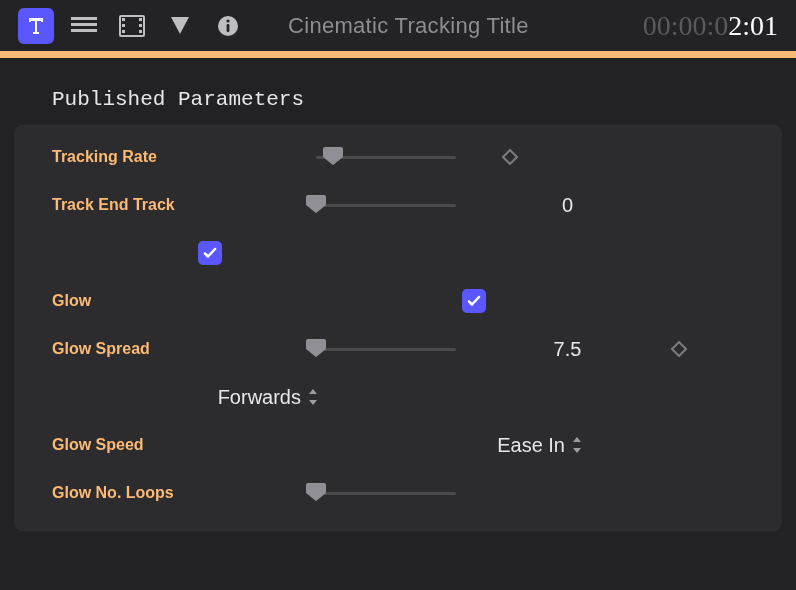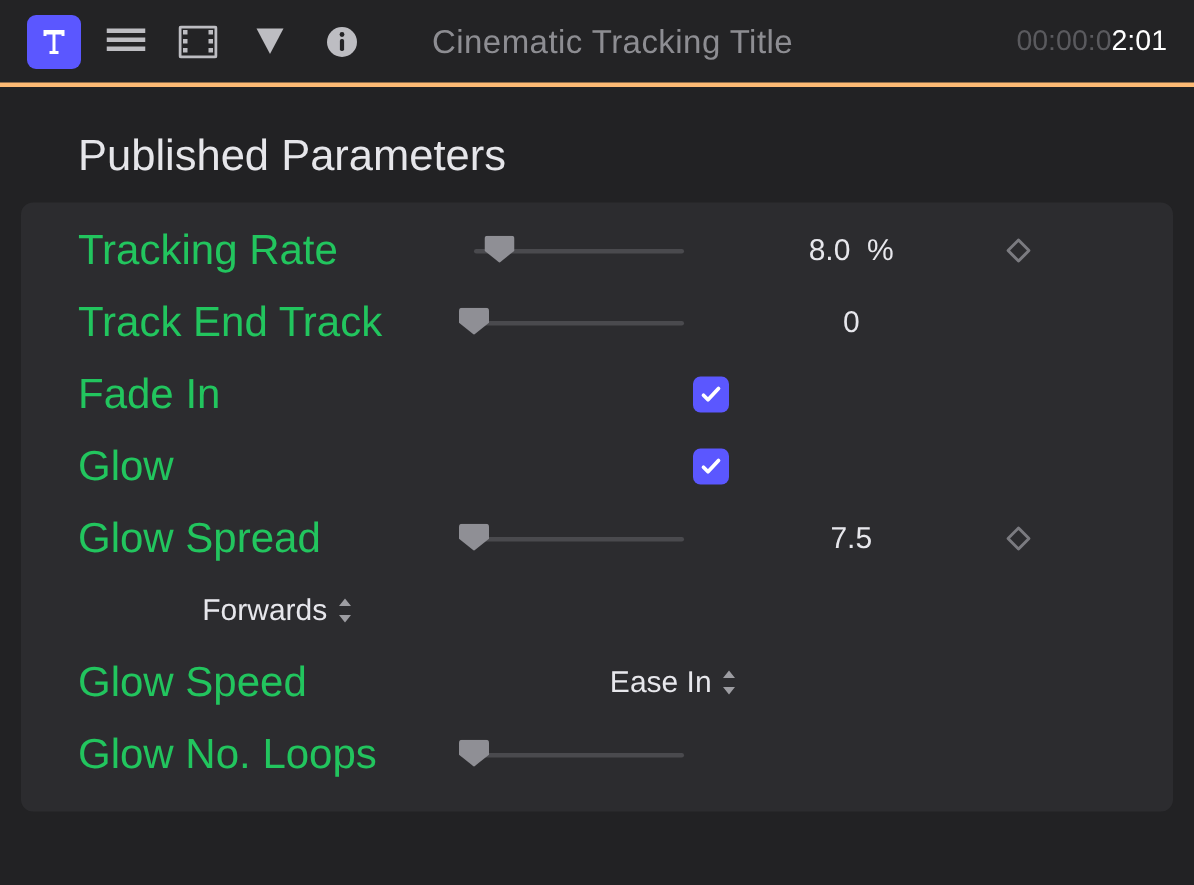--- a/index.html
+++ b/index.html
@@ -11,66 +11,69 @@
     color: #d8d8dc;
     overflow: hidden;
     font-size: 20px;
   }
   .toolbar {
     height: 58px;
     display: flex;
     align-items: center;
     padding: 0 18px;
     gap: 12px;
-    border-bottom: 3px solid #fdba74;
+    border-bottom: 7px solid #fdba74;
     background: #232325;
   }
   .tb-btn {
     width: 36px; height: 36px;
     display: flex; align-items: center; justify-content: center;
     border-radius: 6px;
     cursor: pointer;
     color: #bdbdc2;
   }
   .tb-btn.active { background: #5b57ff; color: #fff; }
   .tb-btn svg { display: block; }
   .title {
     margin-left: 30px;
     color: #8d8d92;
     font-size: 22px;
     letter-spacing: 0.3px;
     flex: 1;
   }
   .timecode {
     color: #fff;
-    font-size: 19px;
+    font-size: 28px;
     font-variant-numeric: tabular-nums;
+    font-family: Liberation Serif, serif;
   }
   .timecode .dim { color: #5a5a5e; }
   .section-title {
     color: #e6e6ea;
-    font-size: 29px;
+    font-size: 21px;
     padding: 30px 0 14px 52px;
+    font-family: Liberation Mono, monospace;
   }
   .params {
     margin: 0 14px 14px 14px;
     background: #2c2c2f;
     border-radius: 8px;
     padding: 8px 26px 14px 38px;
   }
   .row {
     display: flex;
     align-items: center;
     height: 48px;
     gap: 14px;
   }
   .label {
     flex: 0 0 250px;
-    color: #22c55e;
-    font-size: 28px;
+    color: #fdba74;
+    font-size: 16px;
+    font-weight: bold;
   }
   .control {
     flex: 0 0 160px;
     display: flex;
     align-items: center;
   }
   .slider-track {
     position: relative;
     width: 140px;
     height: 3px;
@@ -105,21 +108,21 @@
     margin: 0 auto;
   }
   .checkbox svg { display: block; }
   .check-wrap {
     flex: 0 0 315px;
     display: flex; justify-content: center;
   }
   .select-wrap {
     flex: 0 0 315px;
     display: flex;
-    justify-content: center;
+    justify-content: flex-end;
     align-items: center;
     gap: 6px;
     color: #e7e7ec;
     cursor: pointer;
     padding-right: 48px;
   }
   .stepper-icon svg { display: block; }
 </style>
 </head>
 <body>
@@ -175,23 +178,20 @@
     <div class="label">Tracking Rate</div>
     <div class="control">
       <div class="slider-track">
         <div class="slider-thumb" style="left:12%">
           <svg width="20" height="18" viewBox="0 0 20 18">
               <path d="M2 0h16a2 2 0 0 1 2 2v8l-10 8L0 10V2a2 2 0 0 1 2-2z" fill="#8f8f95"></path>
             </svg>
         </div>
       </div>
     </div>
-    <div class="value">
-      <span>8.0</span>&nbsp;&nbsp;<span>%</span>
-    </div>
     <div class="keyframe">
       <svg width="16" height="16" viewBox="0 0 16 16">
           <path d="M8 1l7 7-7 7-7-7z" fill="none" stroke="#7b7b80" stroke-width="2"></path>
         </svg>
     </div>
   </div>
 
   <div class="row">
     <div class="label">Track End Track</div>
     <div class="control">
@@ -201,21 +201,20 @@
               <path d="M2 0h16a2 2 0 0 1 2 2v8l-10 8L0 10V2a2 2 0 0 1 2-2z" fill="#8f8f95"></path>
             </svg>
         </div>
       </div>
     </div>
     <div class="value">0</div>
     <div class="keyframe"></div>
   </div>
 
   <div class="row">
-    <div class="label">Fade In</div>
     <div class="check-wrap">
       <div class="checkbox">
         <svg width="16" height="16" viewBox="0 0 16 16">
             <path d="M3 8.5l3 3 7-7.5" stroke="#fff" stroke-width="2.5" fill="none" stroke-linecap="round" stroke-linejoin="round"></path>
           </svg>
       </div>
     </div>
     <div class="keyframe"></div>
   </div>
 

